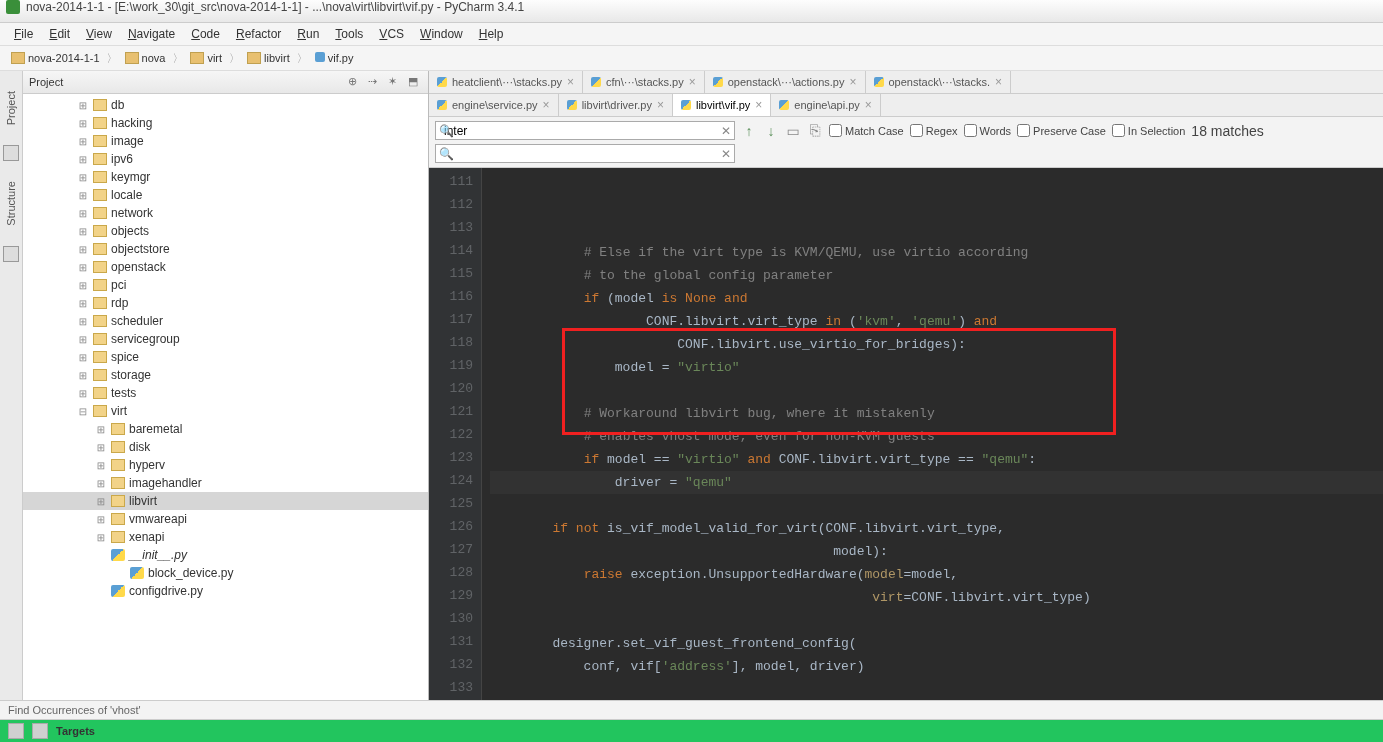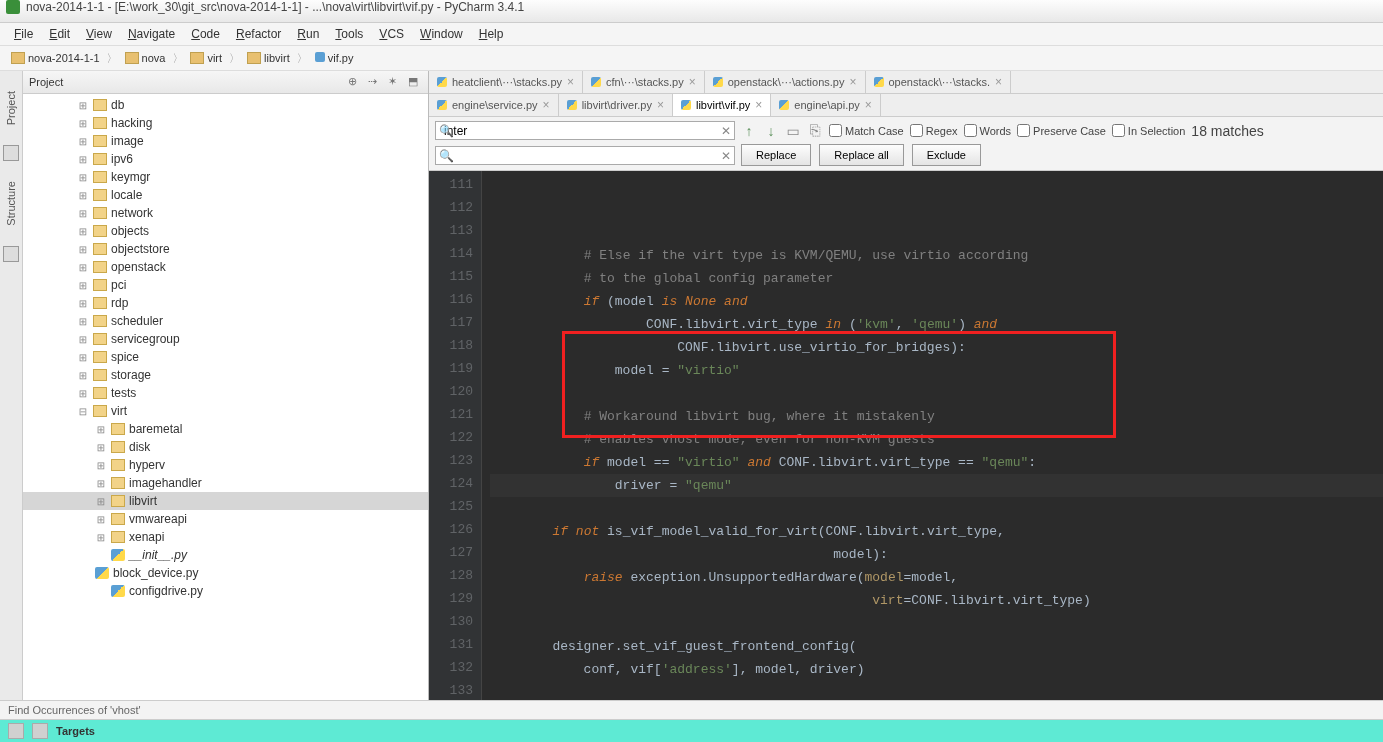--- a/index.html
+++ b/index.html
@@ -49,25 +49,25 @@
 .findrow .matches{color:#444;font-size:14px}
 .btnrow{display:flex;gap:8px;align-items:center}
 .btnrow button{height:22px;padding:0 14px;border:1px solid #999;background:linear-gradient(#fdfdfd,#e4e4e4);font-size:11px}
 .code-wrap{flex:1;display:flex;background:#2b2b2b;font-family:Consolas,"Courier New",monospace;font-size:13px;min-height:0;position:relative;overflow:hidden}
 .gutter{width:44px;background:#313335;color:#606366;text-align:right;padding:2px 8px 2px 0;line-height:23px;border-right:1px solid #444;user-select:none}
 .code{flex:1;padding:4px 0 2px 8px;line-height:23px;white-space:pre;color:#a9b7c6;position:relative}
 .code .ln{height:23px}
 .hlrow{background:#323232}
 .rb{position:absolute;border:3px solid #f02020;pointer-events:none}
 .c-cmt{color:#808080}
-.c-kw{color:#cc7832;font-style:italic}
+.c-kw{color:#cc7832;}
 .c-str{color:#6a8759}
 .c-call{color:#b09766}
 .statusbar{height:18px;border-top:1px solid #ccc;display:flex;align-items:center;padding:0 8px;font-size:11px;color:#666;background:#f3f3f3;justify-content:space-between}
-.bottombar{height:22px;border-top:1px solid #ccc;display:flex;align-items:center;padding:0 8px;background:#5eead4;font-size:11px;gap:8px}
+.bottombar{height:22px;border-top:1px solid #ccc;display:flex;align-items:center;padding:0 8px;background:#22c55e;font-size:11px;gap:8px}
 .bottombar .bico{width:14px;height:14px;background:#d0d0d0;border:1px solid #aaa}
 </style>
 </head>
 <body>
 
 <div class="window">
   <div class="titlebar">
     <span class="icon"></span>
     <span>nova-2014-1-1 - [E:\work_30\git_src\nova-2014-1-1] - ...\nova\virt\libvirt\vif.py - PyCharm 3.4.1</span>
   </div>
@@ -255,21 +255,21 @@
           <div class="tree-row" style="padding-left: 72px;">
             <span class="tw">⊞</span>
             <span class="ico folder"></span>
             <span>xenapi</span>
           </div>
           <div class="tree-row" style="padding-left: 72px; font-style: italic;">
             <span class="tw"></span>
             <span class="ico pyf"></span>
             <span>__init__.py</span>
           </div>
-          <div class="tree-row" style="padding-left: 56px;">
+          <div class="tree-row" style="padding-left: 91px;">
             <span class="tw"></span>
             <span class="ico pyf"></span>
             <span>block_device.py</span>
           </div>
           <div class="tree-row" style="padding-left: 72px;">
             <span class="tw"></span>
             <span class="ico pyf"></span>
             <span>configdrive.py</span>
           </div>
         </div>
@@ -353,25 +353,20 @@
               <span>In Selection</span>
             </label>
           <span class="matches">18 matches</span>
         </div>
         <div class="findrow">
           <div class="sbox">
             <span class="mag">🔍</span>
             <input type="text" style="width: 100%;" value="">
             <span class="clr">✕</span>
           </div>
-          <div class="btnrow">
-            <button>Replace</button>
-            <button>Replace all</button>
-            <button>Exclude</button>
-          </div>
         </div>
       </div>
 
       <div class="code-wrap">
         <div class="gutter" id="gut">
             <div>111</div>
             <div>112</div>
             <div>113</div>
             <div>114</div>
             <div>115</div>

